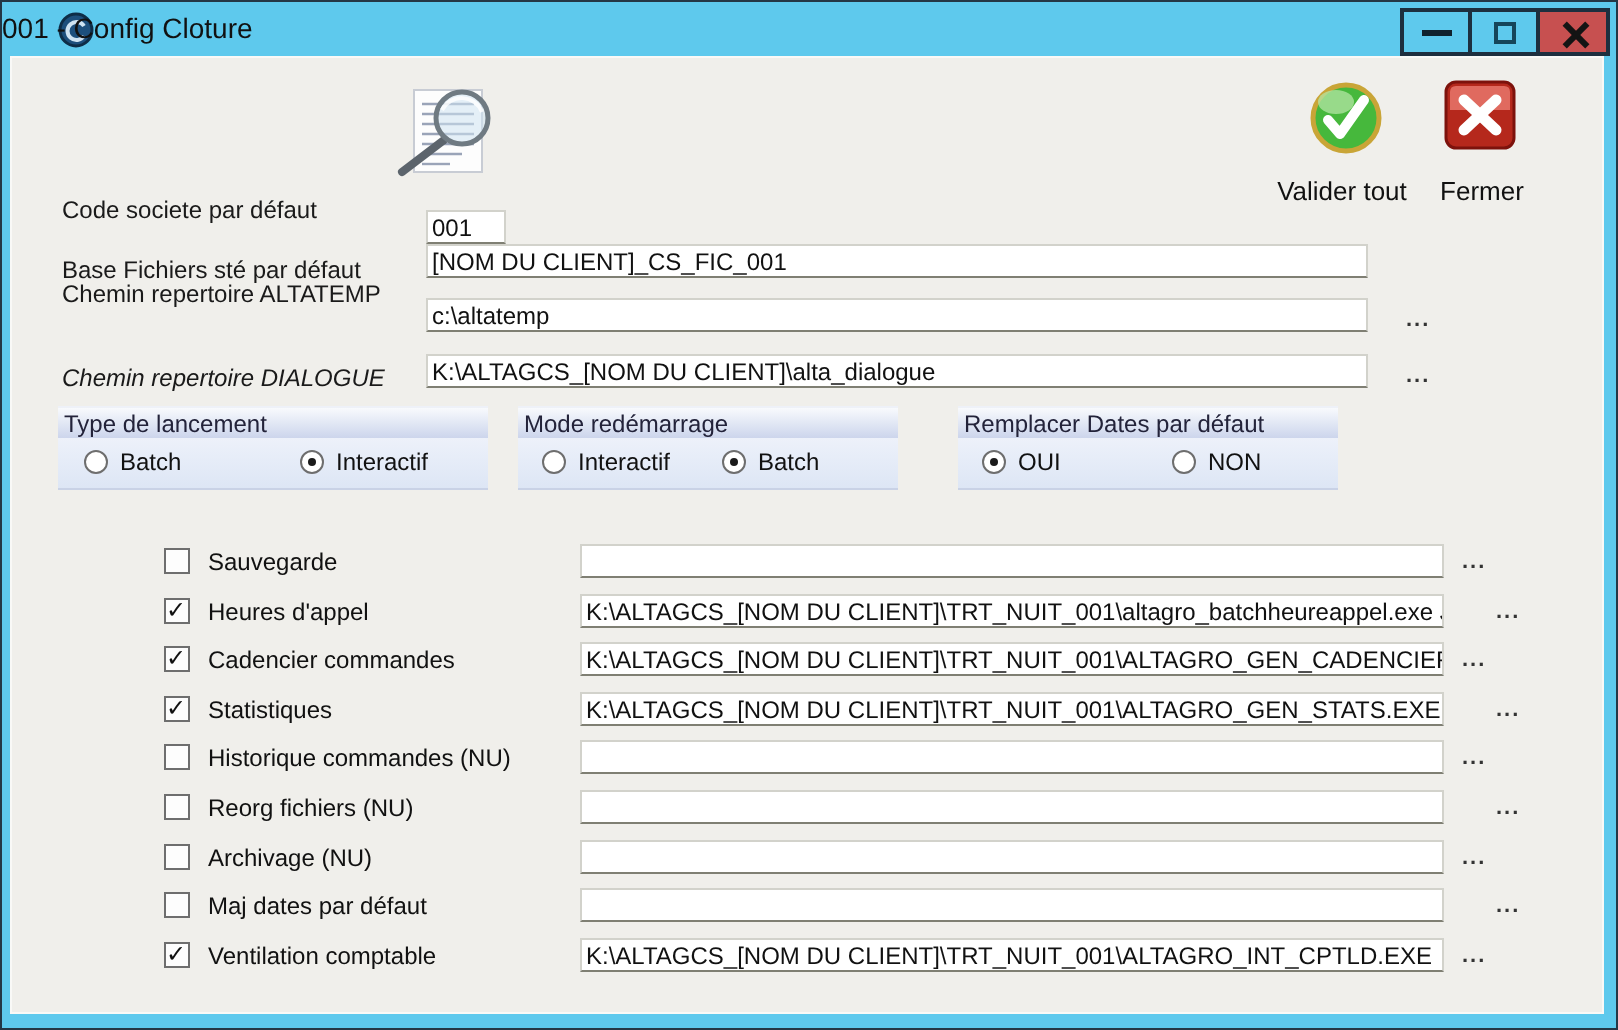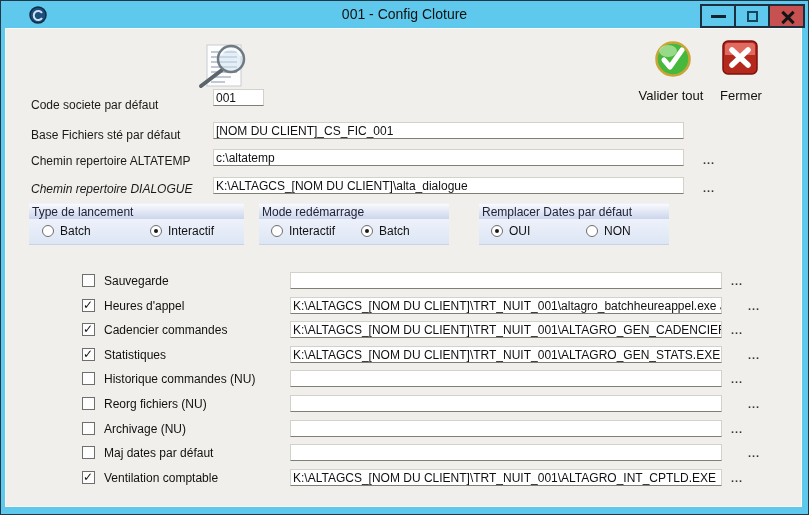--- a/index.html
+++ b/index.html
@@ -7,21 +7,21 @@
   body { font-family:"Liberation Sans","DejaVu Sans",sans-serif; }
 
   .window {
     position:relative; width:809px; height:515px;
     background:#5ec9ed; border:1px solid #243746; overflow:hidden;
   }
 
   
   .titlebar { position:absolute; left:0; top:0; width:100%; height:27px; background:#5ec9ed; }
   .titlebar .title {
-    position:absolute; left:0; right:0; top:5px; text-align:center;
+    position:absolute; left:0; right:0; top:5px; 
     font-size:14px; color:#111;
   }
   .app-icon { position:absolute; left:28px; top:5px; width:18px; height:18px; }
 
   .win-buttons { position:absolute; right:3px; top:3px; height:24px; display:flex; }
   .wbtn {
     width:36px; height:24px; border:2px solid #1d2f3f; background:#5ec9ed;
     display:flex; align-items:center; justify-content:center; position:relative;
   }
   .wbtn + .wbtn { margin-left:-2px; }
@@ -155,26 +155,26 @@
   <div style="position:absolute;left:721px;top:39px;width:38px;height:37px;">
     <svg width="38" height="37" viewBox="0 0 38 37">
       <rect x="1" y="1" width="34" height="33" rx="5" fill="#b5281c" stroke="#7d120c" stroke-width="1.5"></rect>
       <path d="M 3 6 q 0 -3 3 -3 h 24 q 3 0 3 3 v 9 h -30 z" fill="#e8766b" fill-opacity="0.85"></path>
       <path d="M 10 10 L 26 25 M 26 10 L 10 25" stroke="#ffffff" stroke-width="5.5" stroke-linecap="round"></path>
     </svg>
   </div>
   <div class="tool-label" style="left:716px;top:87px;width:48px;">Fermer</div>
 
   <div class="lbl" style="left:30px;top:97px;">Code societe par défaut</div>
-  <div class="field" style="left:212px;top:88px;width:51px;">001</div>
+  <div class="field" style="left:212px;top:104px;width:40px;">001</div>
 
   <div class="lbl" style="left:30px;top:127px;">Base Fichiers sté par défaut</div>
   <div class="field" style="left:212px;top:121px;width:471px;">[NOM DU CLIENT]_CS_FIC_001</div>
 
-  <div class="lbl" style="left:30px;top:153px;">Chemin repertoire ALTATEMP</div>
+  <div class="lbl" style="left:30px;top:139px;">Chemin repertoire ALTATEMP</div>
   <div class="field" style="left:212px;top:148px;width:471px;">c:\altatemp</div>
   <div class="dots" style="left:702px;top:154px;">...</div>
 
   <div class="lbl" style="left:30px;top:181px;font-style:italic;">Chemin repertoire DIALOGUE</div>
   <div class="field" style="left:212px;top:176px;width:471px;">K:\ALTAGCS_[NOM DU CLIENT]\alta_dialogue</div>
   <div class="dots" style="left:702px;top:182px;">...</div>
 
   <div class="group" style="left:28px;top:202px;width:215px;">
     <div class="group-header">Type de lancement</div>
     <div class="group-body" style="height:26px;">

